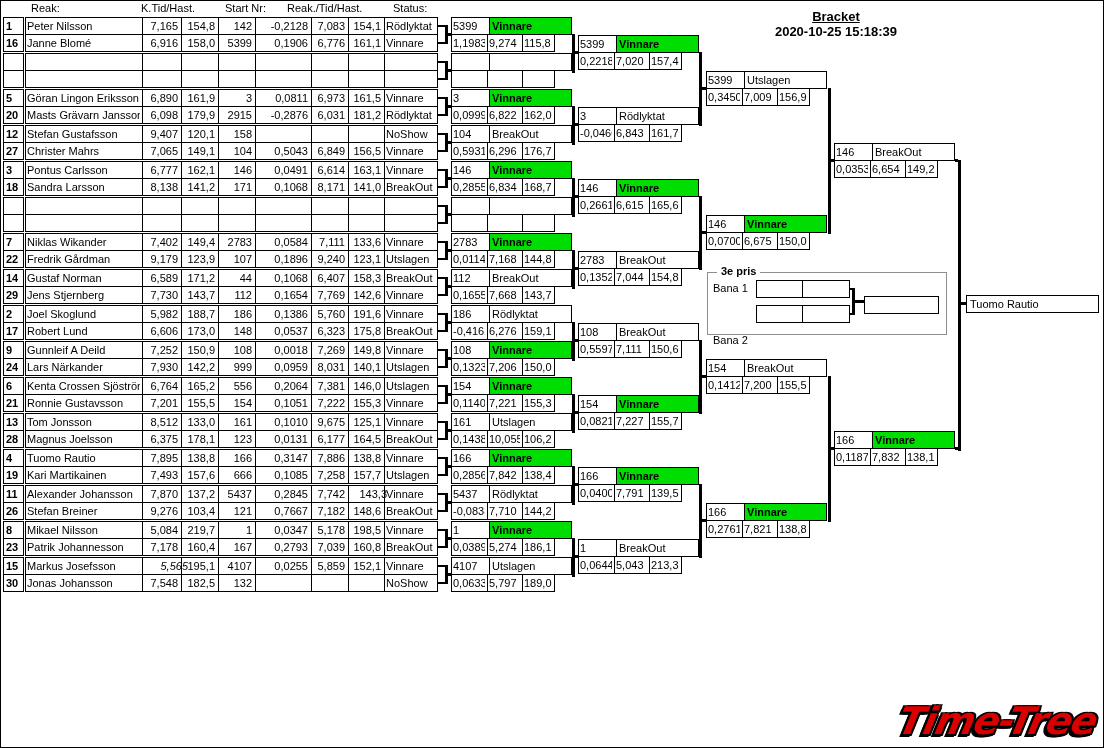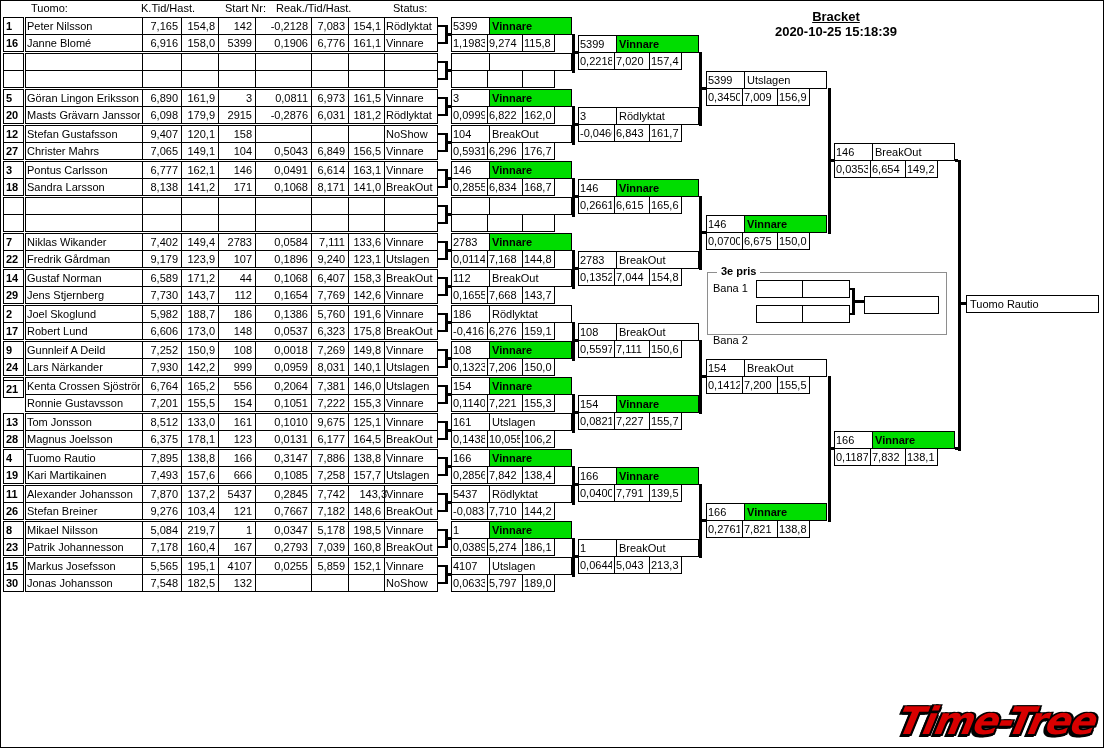--- a/index.html
+++ b/index.html
@@ -24,24 +24,24 @@
   .logo{position:absolute;right:6px;bottom:4px;font-family:"DejaVu Sans",sans-serif;
         font-size:38px;font-weight:bold;font-style:italic;letter-spacing:-1px;
         transform:skewX(-12deg);
         text-shadow:-2px -1px 0 #000,2px -1px 0 #000,-2px 2px 0 #000,2px 2px 0 #000,-3px 3px 0 #000,0 3px 0 #000;}
 </style>
 </head>
 <body>
 
 <div class="page">
 
-  <span class="hdr" style="left:30px;">Tuomo:</span>
+  <span class="hdr" style="left:30px;">Reak:</span>
   <span class="hdr" style="left:140px;">K.Tid/Hast.</span>
   <span class="hdr" style="left:224px;">Start Nr:</span>
-  <span class="hdr" style="left:275px;">Reak./Tid/Hast.</span>
+  <span class="hdr" style="left:286px;">Reak./Tid/Hast.</span>
   <span class="hdr" style="left:392px;">Status:</span>
 
   <div class="title">Bracket</div>
   <div class="datetime">2020-10-25 15:18:39</div>
 
   <div id="dyn">
       <div class="bx" style="left: 2px; top: 16px; width: 21px; height: 18px; font-weight: bold; line-height: 16px; padding-left: 2px;">1</div>
       <div class="bx" style="left: 2px; top: 33px; width: 21px; height: 18px; font-weight: bold; line-height: 16px; padding-left: 2px;">16</div>
       <div class="bx" style="left: 24px; top: 16px; width: 413px; height: 35px;"></div>
       <div class="ln" style="left: 24px; top: 33px; width: 413px; height: 1px;"></div>
@@ -345,21 +345,21 @@
       <div class="cell r" style="left: 218px; top: 359px; width: 33px; height: 14px;">999</div>
       <div class="cell r" style="left: 255px; top: 359px; width: 52px; height: 14px;">0,0959</div>
       <div class="cell r" style="left: 311px; top: 359px; width: 33px; height: 14px;">8,031</div>
       <div class="cell r" style="left: 348px; top: 359px; width: 32px; height: 14px;">140,1</div>
       <div class="cell" style="left: 385px; top: 359px; width: 50px; height: 14px;">Utslagen</div>
       <div class="ln" style="left: 437px; top: 348px; width: 9px; height: 2px;"></div>
       <div class="ln" style="left: 437px; top: 365px; width: 9px; height: 2px;"></div>
       <div class="ln" style="left: 444px; top: 348px; width: 3px; height: 19px;"></div>
       <div class="ln" style="left: 447px; top: 356px; width: 3px; height: 3px;"></div>
       <div class="bx" style="left: 2px; top: 376px; width: 21px; height: 18px; font-weight: bold; line-height: 16px; padding-left: 2px;">6</div>
-      <div class="bx" style="left: 2px; top: 379px; width: 21px; height: 18px; font-weight: bold; line-height: 16px; padding-left: 2px;">21</div>
+      <div class="bx" style="left: 2px; top: 393px; width: 21px; height: 18px; font-weight: bold; line-height: 16px; padding-left: 2px;">21</div>
       <div class="bx" style="left: 24px; top: 376px; width: 413px; height: 35px;"></div>
       <div class="ln" style="left: 24px; top: 393px; width: 413px; height: 1px;"></div>
       <div class="ln" style="left: 141px; top: 376px; width: 1px; height: 35px;"></div>
       <div class="ln" style="left: 180px; top: 376px; width: 1px; height: 35px;"></div>
       <div class="ln" style="left: 217px; top: 376px; width: 1px; height: 35px;"></div>
       <div class="ln" style="left: 254px; top: 376px; width: 1px; height: 35px;"></div>
       <div class="ln" style="left: 310px; top: 376px; width: 1px; height: 35px;"></div>
       <div class="ln" style="left: 347px; top: 376px; width: 1px; height: 35px;"></div>
       <div class="ln" style="left: 383px; top: 376px; width: 1px; height: 35px;"></div>
       <div class="cell" style="left: 26px; top: 378px; width: 113px; height: 14px;">Kenta Crossen Sjöström</div>
@@ -511,21 +511,21 @@
       <div class="bx" style="left: 24px; top: 556px; width: 413px; height: 35px;"></div>
       <div class="ln" style="left: 24px; top: 573px; width: 413px; height: 1px;"></div>
       <div class="ln" style="left: 141px; top: 556px; width: 1px; height: 35px;"></div>
       <div class="ln" style="left: 180px; top: 556px; width: 1px; height: 35px;"></div>
       <div class="ln" style="left: 217px; top: 556px; width: 1px; height: 35px;"></div>
       <div class="ln" style="left: 254px; top: 556px; width: 1px; height: 35px;"></div>
       <div class="ln" style="left: 310px; top: 556px; width: 1px; height: 35px;"></div>
       <div class="ln" style="left: 347px; top: 556px; width: 1px; height: 35px;"></div>
       <div class="ln" style="left: 383px; top: 556px; width: 1px; height: 35px;"></div>
       <div class="cell" style="left: 26px; top: 558px; width: 113px; height: 14px;">Markus Josefsson</div>
-      <div class="cell r" style="left: 142px; top: 558px; width: 35px; height: 14px;">5,565</div>
+      <div class="cell r" style="left: 152px; top: 558px; width: 35px; height: 14px; font-style: italic;">5,565</div>
       <div class="cell r" style="left: 181px; top: 558px; width: 33px; height: 14px;">195,1</div>
       <div class="cell r" style="left: 218px; top: 558px; width: 33px; height: 14px;">4107</div>
       <div class="cell r" style="left: 255px; top: 558px; width: 52px; height: 14px;">0,0255</div>
       <div class="cell r" style="left: 311px; top: 558px; width: 33px; height: 14px;">5,859</div>
       <div class="cell r" style="left: 348px; top: 558px; width: 32px; height: 14px;">152,1</div>
       <div class="cell" style="left: 385px; top: 558px; width: 50px; height: 14px;">Vinnare</div>
       <div class="cell" style="left: 26px; top: 575px; width: 113px; height: 14px;">Jonas Johansson</div>
       <div class="cell r" style="left: 142px; top: 575px; width: 35px; height: 14px;">7,548</div>
       <div class="cell r" style="left: 181px; top: 575px; width: 33px; height: 14px;">182,5</div>
       <div class="cell r" style="left: 218px; top: 575px; width: 33px; height: 14px;">132</div>

